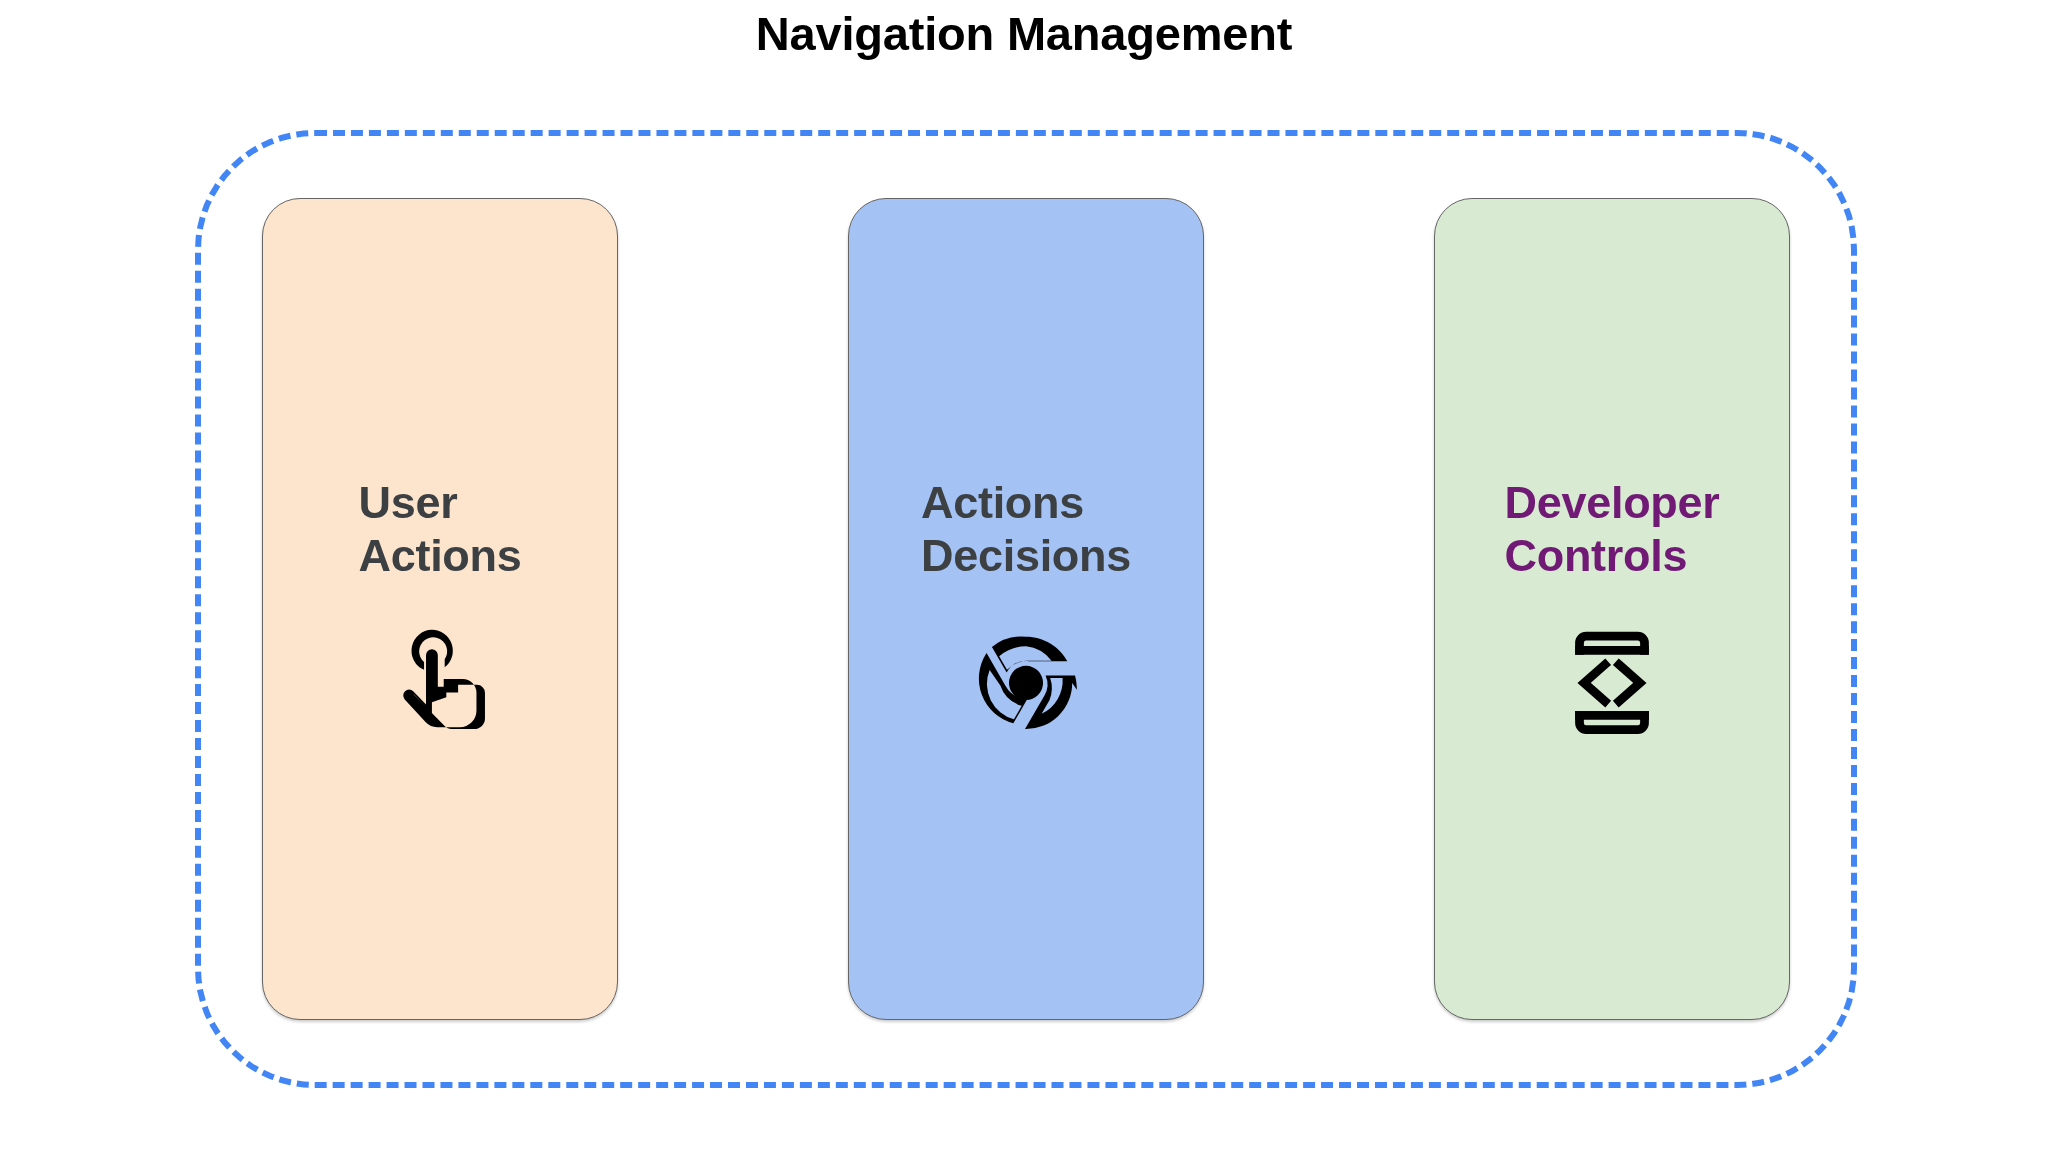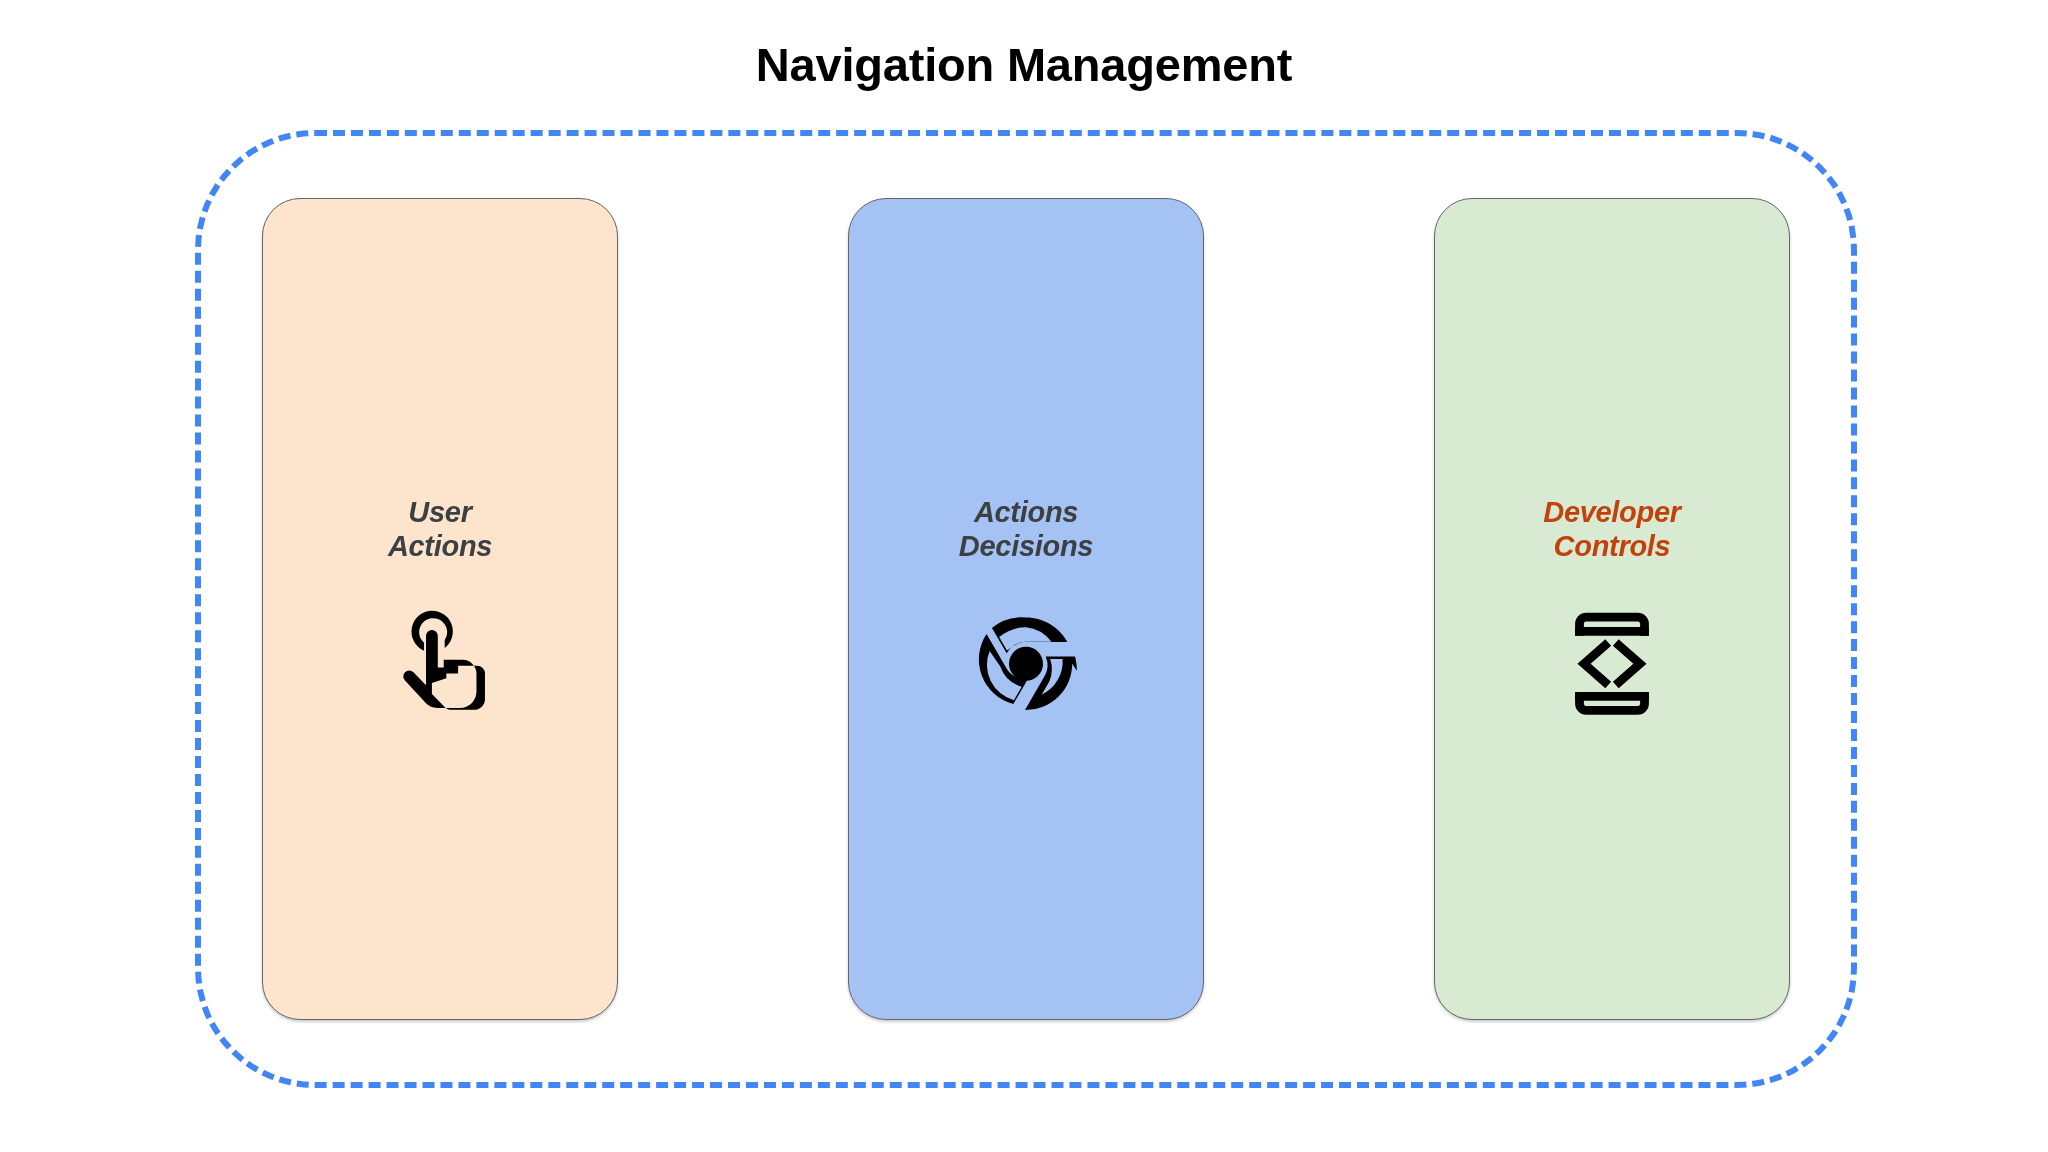--- a/index.html
+++ b/index.html
@@ -20,21 +20,21 @@
     position: relative;
     width: 2048px;
     height: 1152px;
     background: #ffffff;
   }
 
   
   .page-title {
     position: absolute;
     left: 0;
-    top: 37px;
+    top: 6px;
     width: 2048px;
     text-align: center;
     font-size: 47px;
     font-weight: bold;
     letter-spacing: -0.2px;
     color: #000000;
     line-height: 1.2;
     white-space: nowrap;
   }
 
@@ -85,30 +85,28 @@
     left: 0;
     right: 0;
     top: 50%;
     transform: translateY(-50%);
     display: flex;
     flex-direction: column;
     align-items: center;
   }
 
   .card-title {
-    font-size: 29px;
+    font-size: 45px;
     font-weight: bold;
     color: #3c4043;
-    text-align: center;
     line-height: 1.18;
     letter-spacing: -0.3px;
     padding: 0 10px;
     box-sizing: border-box;
     white-space: pre-line;
-    font-style: italic;
   }
 
   .card-icon {
     margin-top: 42px;
     width: 118px;
     height: 118px;
     display: flex;
     align-items: center;
     justify-content: center;
   }
@@ -155,21 +153,21 @@
 
               <circle cx="24" cy="24" r="7.3"></circle>
             </g>
           </svg>
         </div>
       </div>
     </div>
 
     <div class="card" id="card-2" style="background: rgb(217, 234, 211); border-color: rgb(102, 102, 102);">
       <div class="card-inner">
-        <div class="card-title" style="color: #c2410c;">Developer
+        <div class="card-title" style="color: #701a75;">Developer
 Controls</div>
         <div class="card-icon">
           <svg width="100" height="118" viewBox="0 0 24 28" aria-hidden="true">
             <g fill="none" stroke="#000000" stroke-width="2.1" stroke-linecap="square" stroke-linejoin="miter">
 
               <path d="M4.2 6.2V4.4a1.6 1.6 0 0 1 1.6-1.6h12.4a1.6 1.6 0 0 1 1.6 1.6v1.8"></path>
               <line x1="4.2" y1="6.2" x2="19.8" y2="6.2"></line>
 
               <path d="M4.2 21.8v1.8a1.6 1.6 0 0 0 1.6 1.6h12.4a1.6 1.6 0 0 0 1.6-1.6v-1.8"></path>
               <line x1="4.2" y1="21.8" x2="19.8" y2="21.8"></line>

